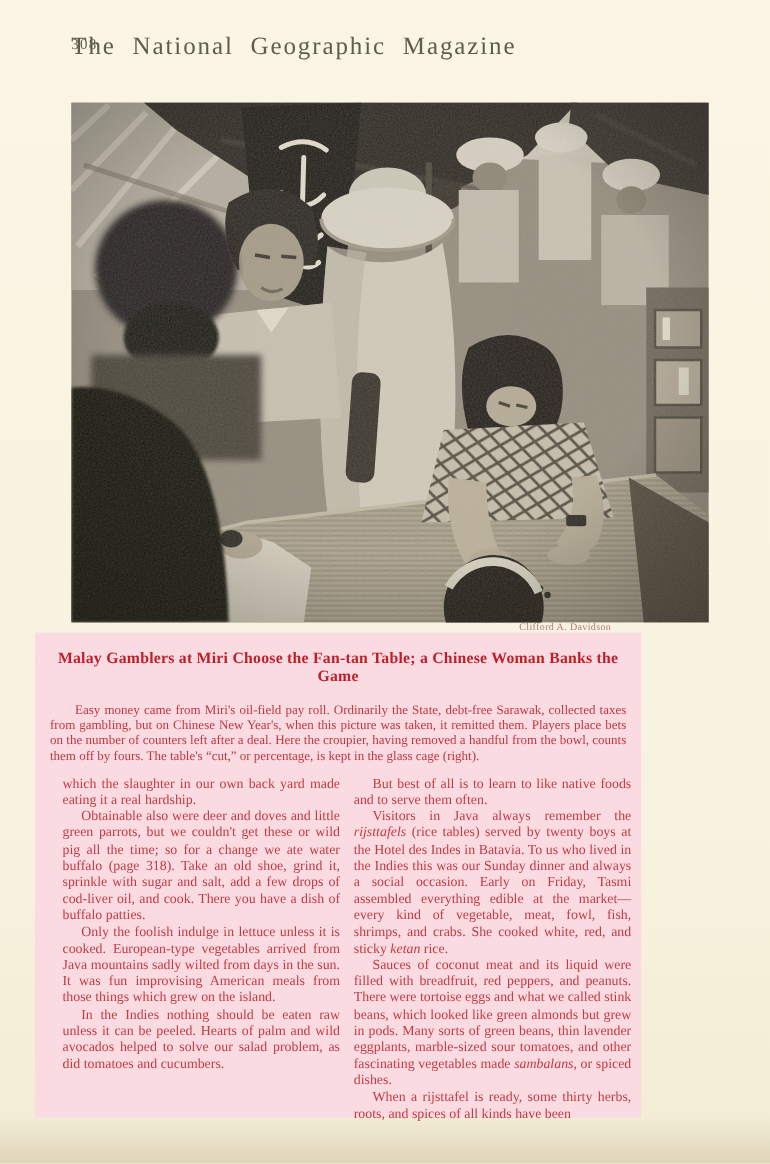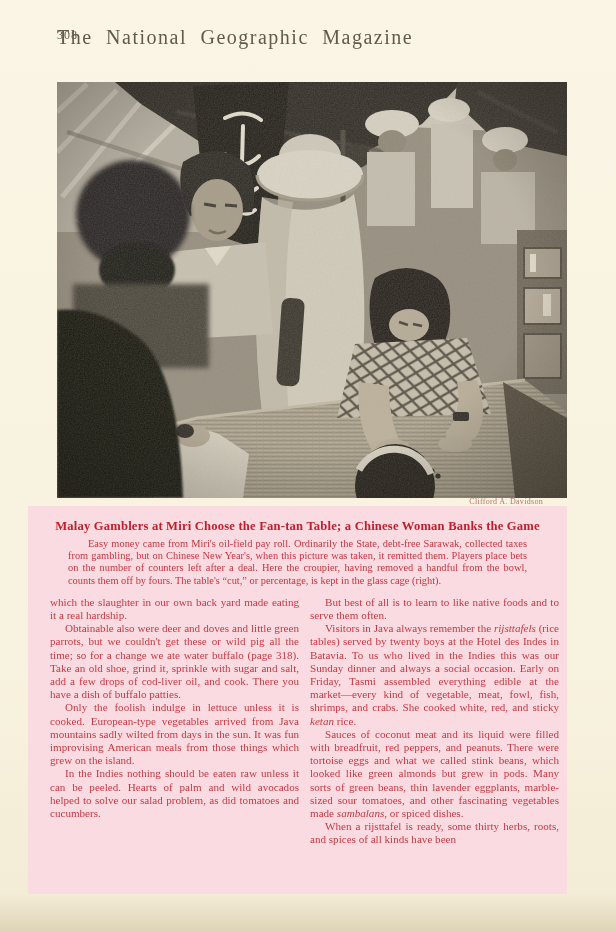--- a/index.html
+++ b/index.html
@@ -9,26 +9,26 @@
     font-family:"Liberation Serif","DejaVu Serif",serif;
     position:relative;overflow:hidden;
   }
   .page{position:absolute;inset:0;background:linear-gradient(180deg,#faf5e4 0%,#f8f3e0 70%,#f3ecd6 96%,#ded4b8 100%);}
   .masthead{position:absolute;top:24px;left:57px;right:49px;height:22px;color:#615d4f;}
   .pageno{position:absolute;left:0;top:4px;font-size:12px;letter-spacing:1px;}
   .mag-title{position:absolute;left:0;right:0;top:2px;font-size:20px;letter-spacing:1.5px;word-spacing:7px;color:#5f5b4d;}
   .photo{position:absolute;left:57px;top:82px;width:510px;height:416px;}
   .photo svg{display:block;width:100%;height:100%;}
   .pinkblock{
-    position:absolute;left:28px;top:506px;width:539px;height:388px;
+    position:absolute;left:28px;top:506px;width:485px;height:388px;
     background:#fadbe1;
   }
   .credit{position:absolute;top:-9px;right:24px;font-size:8px;color:#b3776f;letter-spacing:0.3px;}
-  .cap-title{margin:13px 14px 4px 14px;text-align:center;font-size:12.6px;font-weight:bold;color:#bf1f2b;letter-spacing:0.2px;}
-  .cap-body{margin:0 40px;text-align:justify;font-size:10.4px;line-height:12.2px;color:#c43641;text-indent:20px;}
+  .cap-title{margin:13px 14px 14px 14px;text-align:center;font-size:12.6px;font-weight:bold;color:#bf1f2b;letter-spacing:0.2px;}
+  .cap-body{margin:0 12px;text-align:justify;font-size:10.4px;line-height:12.2px;color:#c43641;text-indent:20px;}
   .cols{display:flex;gap:11px;padding:9px 8px 0 22px;}
   .col{width:262px;color:#c43a43;font-size:11.1px;line-height:13.2px;text-align:justify;}
   .col p{margin:0;}
   .col p.indent{text-indent:15px;}
   .col h3.subhead{margin:7px 0 5px 0;text-align:center;font-size:11.6px;font-weight:bold;color:#bf1f2b;text-indent:0;}
 </style>
 </head>
 <body>
 
 <div class="page">

